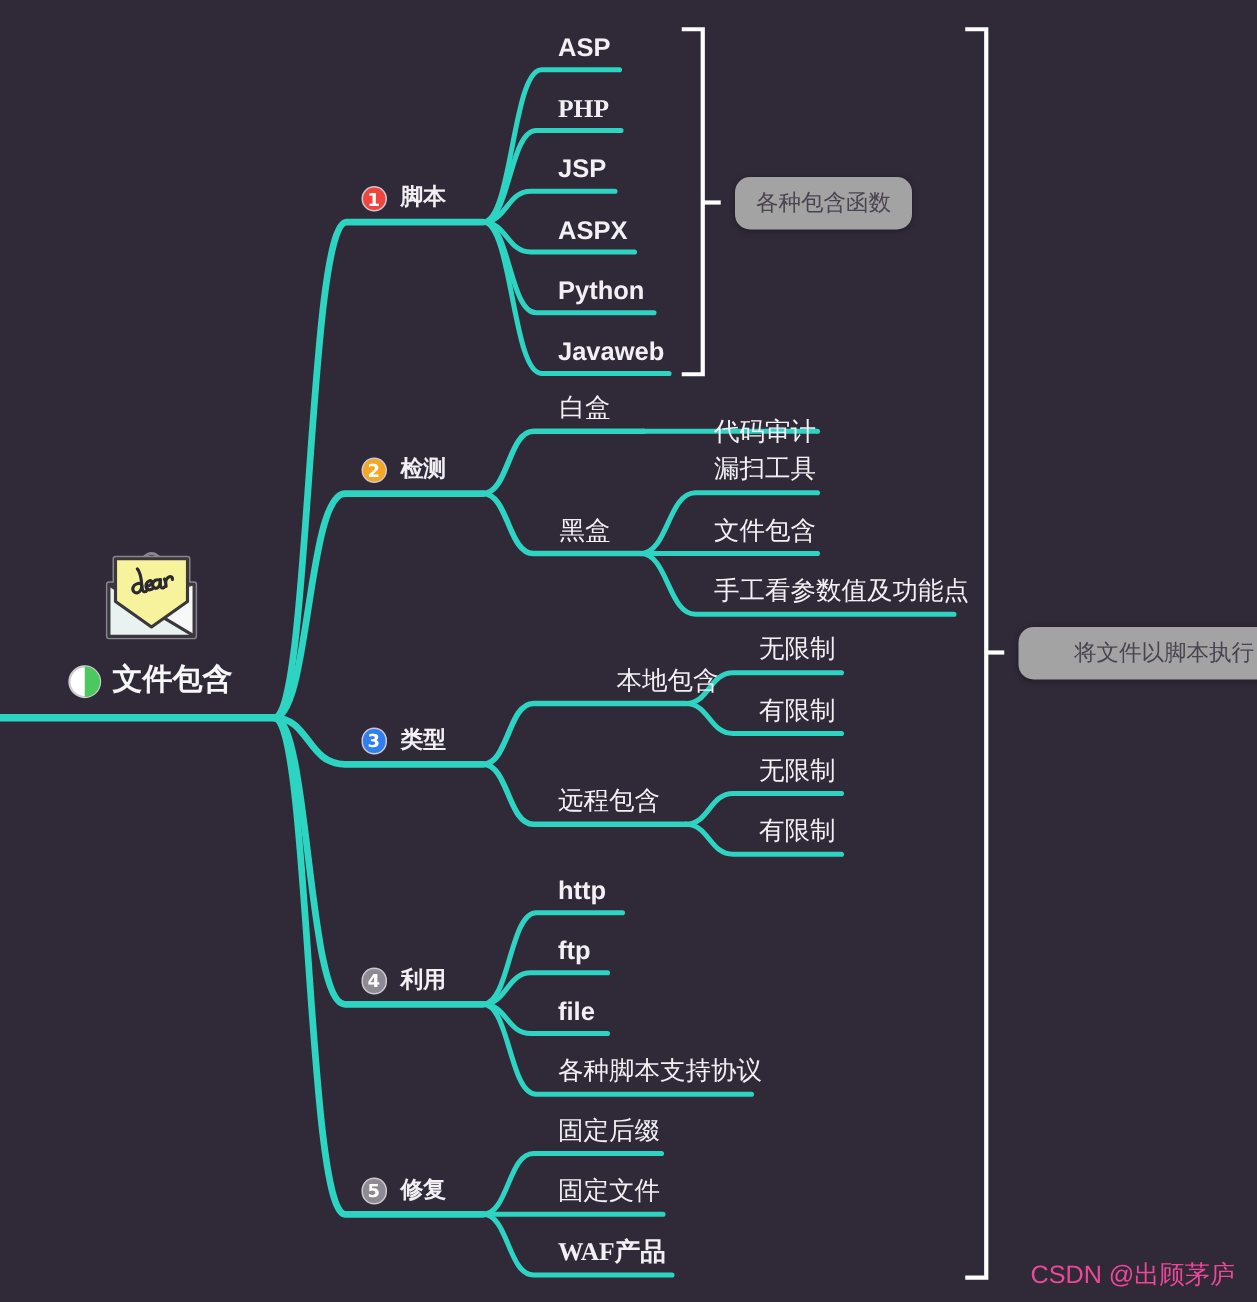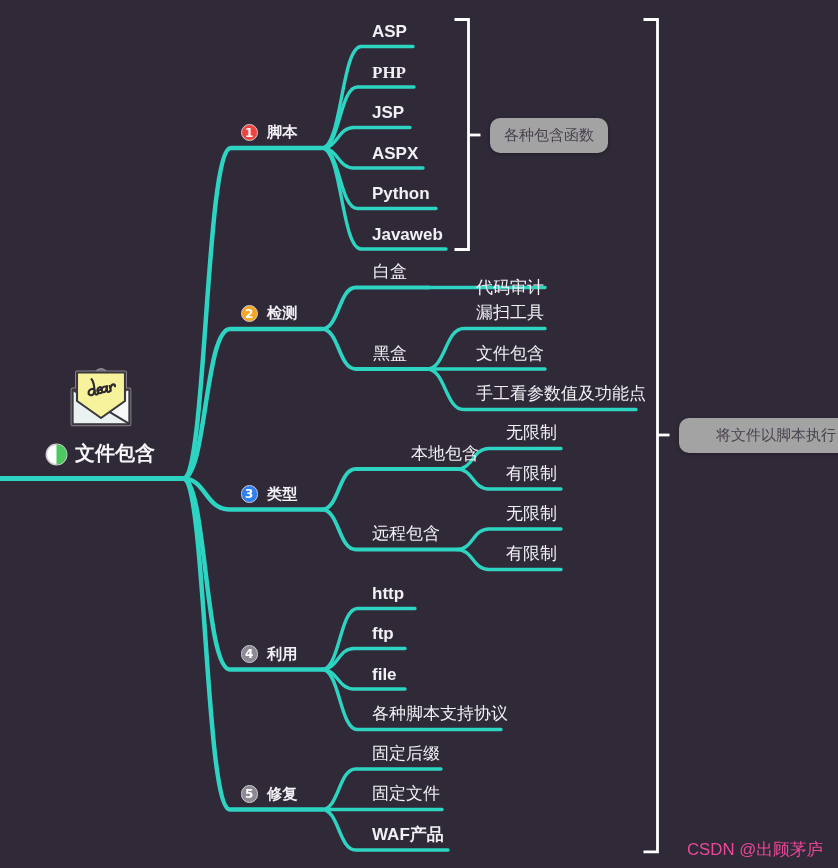--- a/index.html
+++ b/index.html
@@ -97,21 +97,21 @@
       <div class="leaf" style="left: 506px; top: 425px;">无限制</div>
       <div class="leaf" style="left: 506px; top: 465.5px;">有限制</div>
       <div class="leaf" style="left: 506px; top: 505.5px;">无限制</div>
       <div class="leaf" style="left: 506px; top: 546px;">有限制</div>
       <div class="leaf bold latin" style="left: 372px; top: 585px;">http</div>
       <div class="leaf bold latin" style="left: 372px; top: 625px;">ftp</div>
       <div class="leaf bold latin" style="left: 372px; top: 665.5px;">file</div>
       <div class="leaf" style="left: 372px; top: 706px;">各种脚本支持协议</div>
       <div class="leaf" style="left: 372px; top: 745.5px;">固定后缀</div>
       <div class="leaf" style="left: 372px; top: 786px;">固定文件</div>
-      <div class="leaf bold" style="left: 372px; top: 826.5px;">WAF产品</div>
+      <div class="leaf bold" style="left: 372px; top: 826.5px; font-family: Liberation Serif, serif;">WAF产品</div>
       <div class="sumbox" style="left: 490px; top: 118px; width: 118px; height: 35px;">各种包含函数</div>
       <div class="sumbox" style="left: 679px; top: 418px; width: 148px; height: 35px; padding-left: 23px;">将文件以脚本执行</div>
     </div>
 
   <svg id="envelope-icon" style="position:absolute;left:68px;top:361px;width:66px;height:68px;" viewBox="0 0 66 68">
 
     <path d="M27 11.5 Q33 4.5 39 11.5" fill="none" stroke="#8a848e" stroke-width="2"></path>
     <path d="M29 11.5 Q33 7.5 37 11.5" fill="#9c96a1" stroke="none"></path>
 
     <path d="M9 11.5 L57 11.5 L57 40 L33 57 L9 40 Z" fill="#f6f39c" stroke="#8a848e" stroke-width="4" stroke-linejoin="round"></path>

